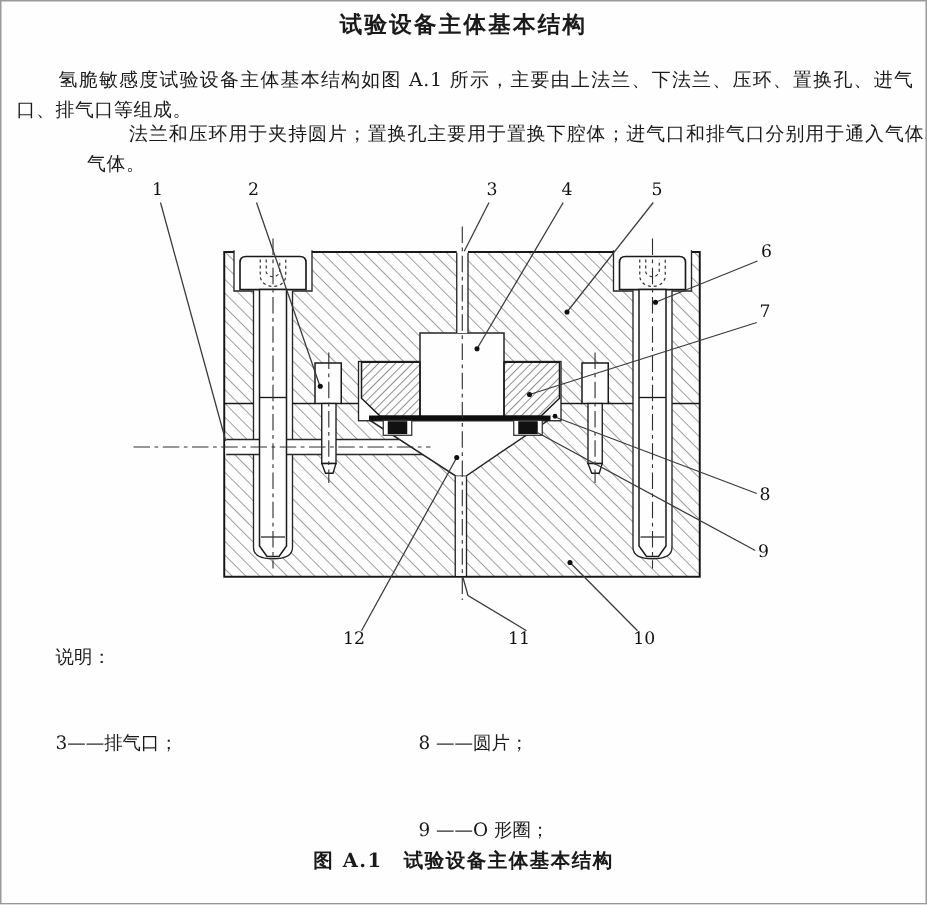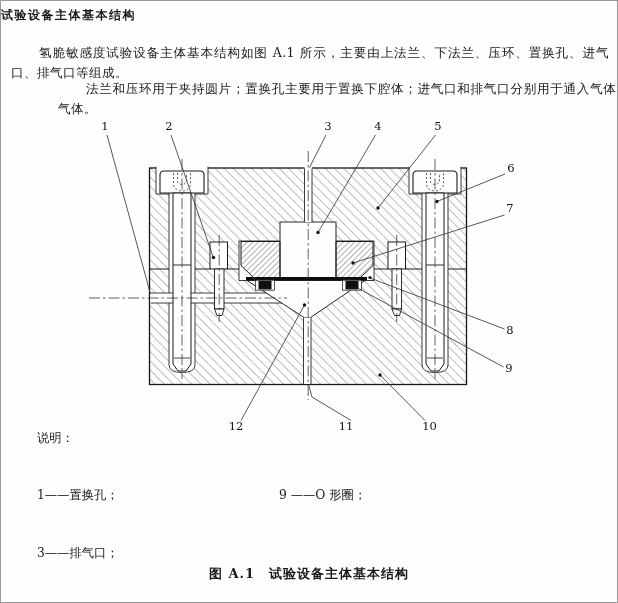--- a/index.html
+++ b/index.html
@@ -2,22 +2,22 @@
 <html><head>
 <meta charset="utf-8">
 <style>
   html,body{margin:0;padding:0;background:#e8e8e8;}
   .page{
     position:relative;width:618px;height:603px;background:#fefefe;
     font-family:"DejaVu Serif","Liberation Serif",serif;color:#1a1a1a;
     border:1px solid #9a9a9a;box-sizing:border-box;overflow:hidden;
   }
   .title{
-    position:absolute;top:6px;left:0;width:100%;text-align:left;
-    font-size:12px;font-weight:bold;letter-spacing:1.5px;font-family:Liberation Serif, serif;
+    position:absolute;top:6px;left:0;width:100%;text-align:center;
+    font-size:15px;font-weight:bold;letter-spacing:1.5px;font-family:Liberation Serif, serif;
   }
   .para{
     position:absolute;left:10px;width:598px;font-size:12.6px;line-height:19.5px;
     text-align:justify;text-indent:28px;letter-spacing:0.4px;
   }
   .p1{top:42px;}
   .p2{top:78px;margin-left:47px;}
   .diagram{position:absolute;left:0;top:0;}
   .legend-head{position:absolute;left:36px;top:429px;font-size:12.3px;font-family:Liberation Mono, monospace;}
   .legend-col{position:absolute;top:446px;font-size:12.3px;line-height:19.4px;white-space:pre;}
@@ -190,28 +190,28 @@
       <text class="callout" x="508" y="370.5">9</text>
       <text class="callout" x="428.5" y="428.5">10</text>
       <text class="callout" x="345" y="428.5">11</text>
       <text class="callout" x="235" y="428.5">12</text>
     </g>
   </svg>
 
   <div class="legend-head">说明：</div>
 
   <div class="legend-col left">
-    <div>1——置换孔；</div>
     <div>3——排气口；</div>
     
     
     
   </div>
 
   <div class="legend-col right">
+    <div>8 ——圆片；</div>
     <div>9 ——O 形圈；</div>
     
     
     
   </div>
 
   <div class="caption">图 A.1　试验设备主体基本结构</div>
 
 </div>
 

